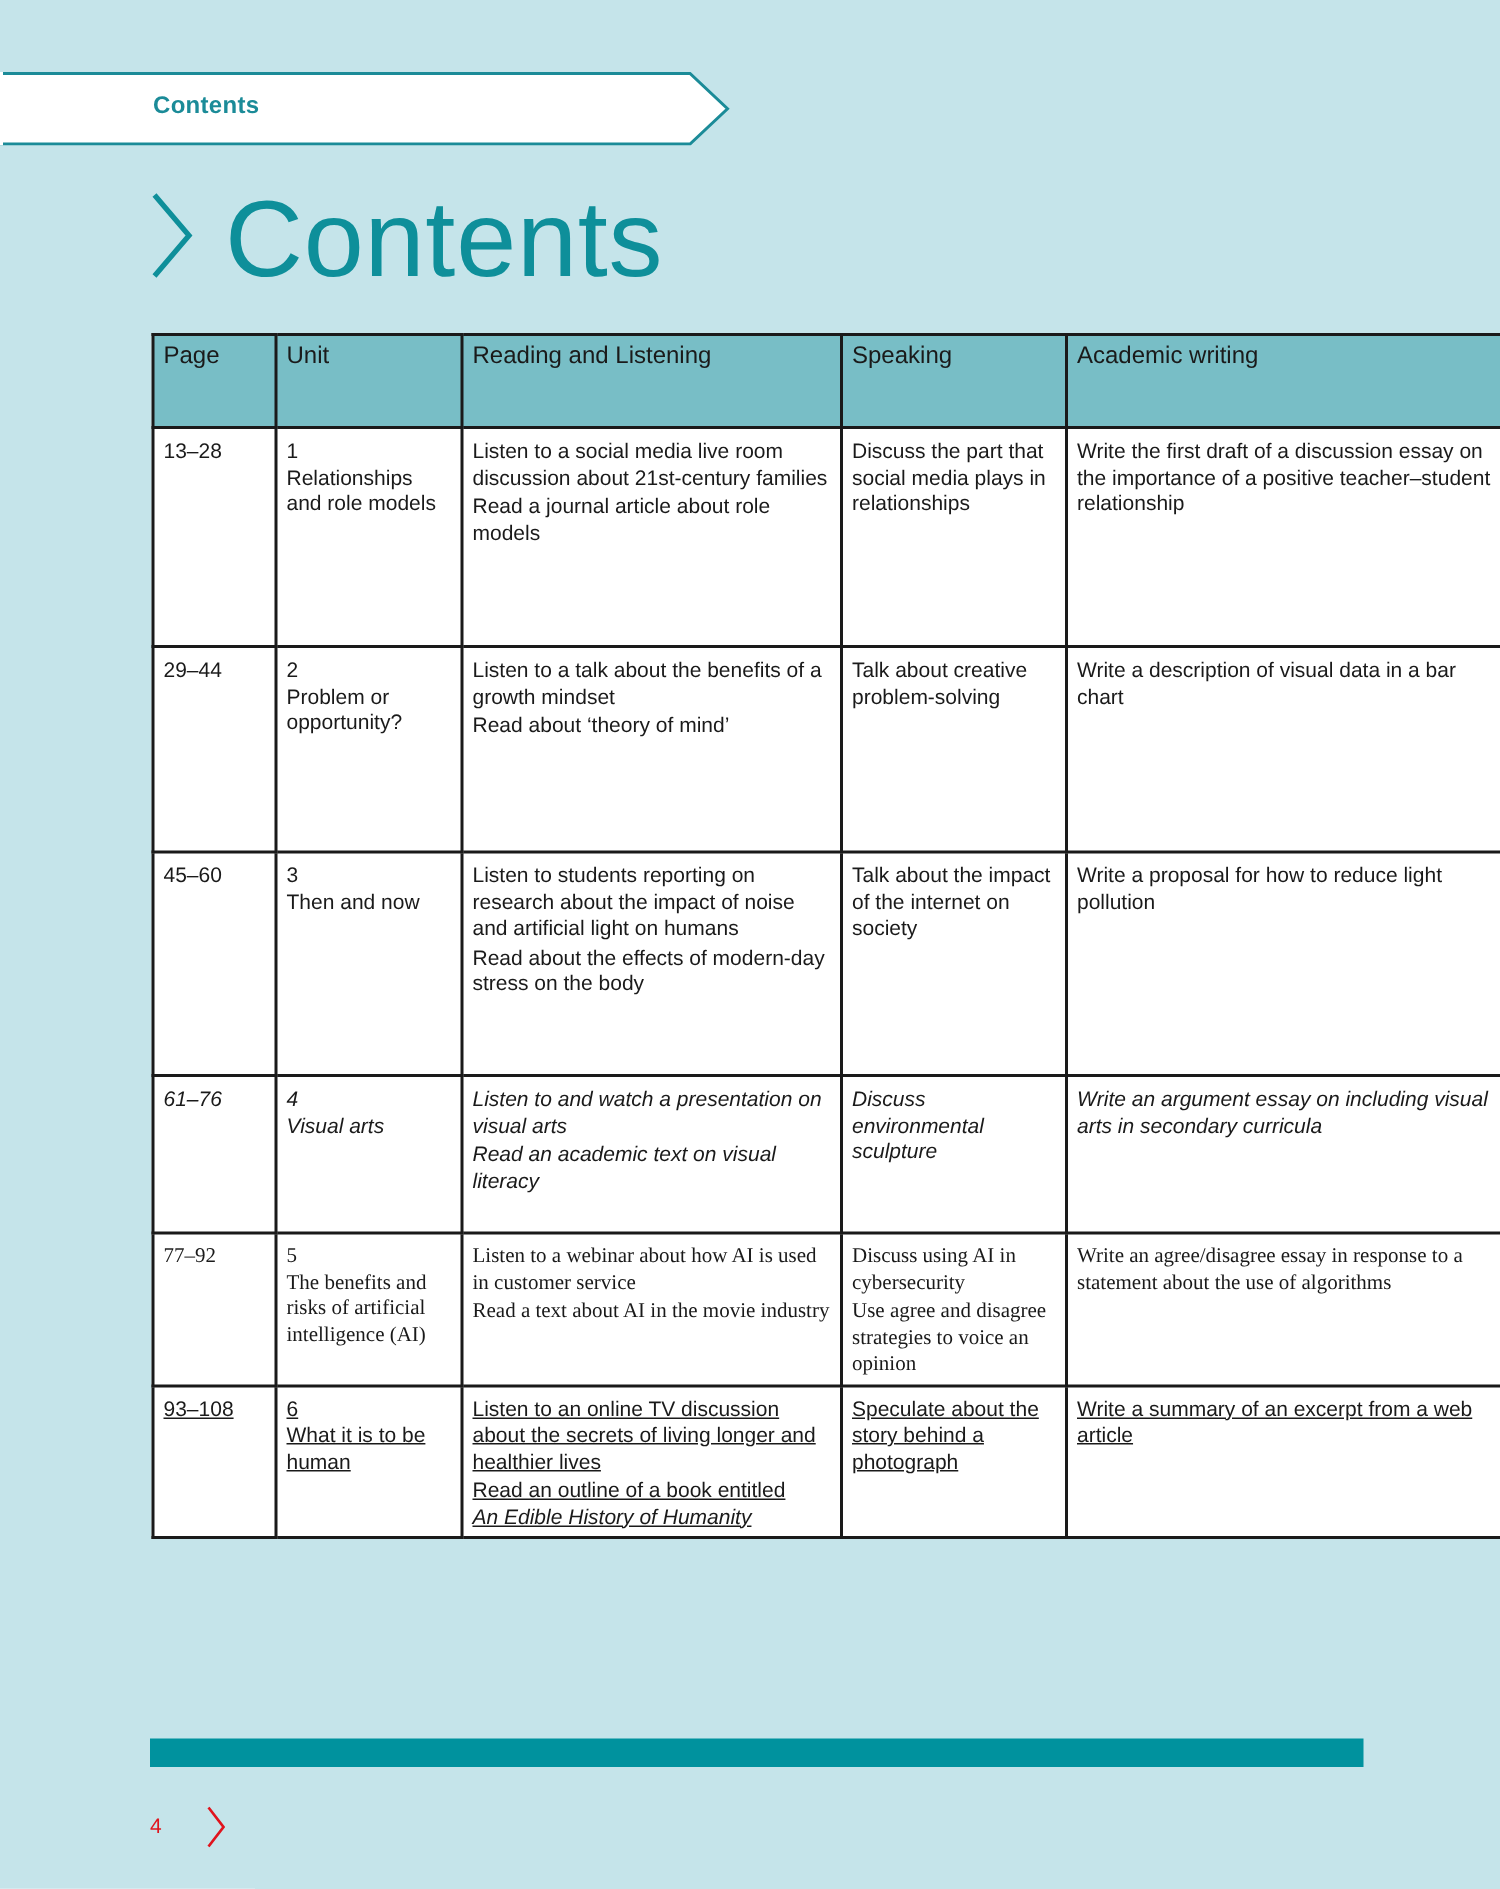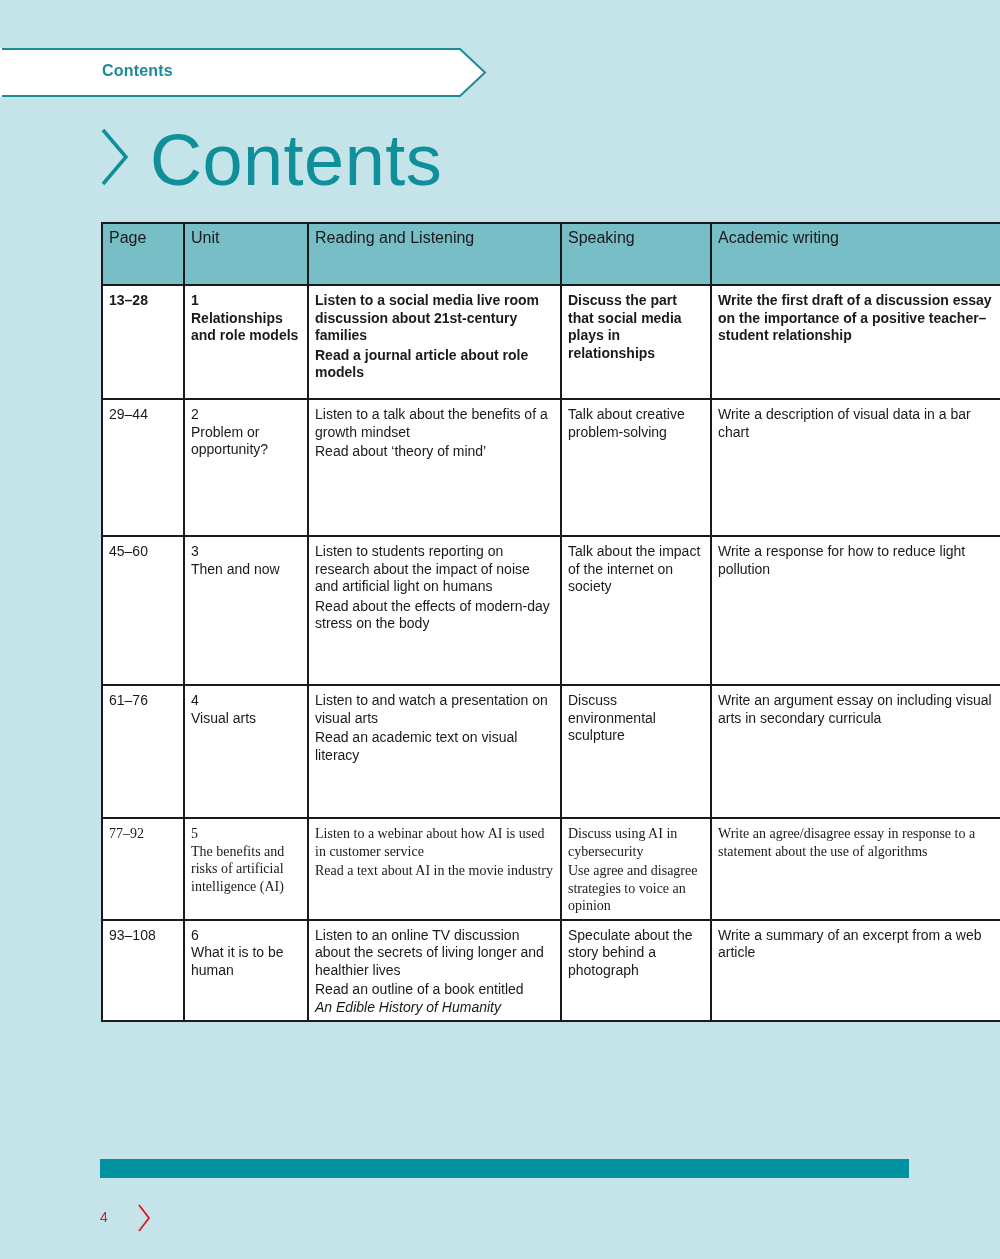--- a/index.html
+++ b/index.html
@@ -52,26 +52,26 @@
       padding-top: 5px;
     }
     .toc-table td p + p { margin-top: 2px; }
     .toc-table .unit-num { display: block; }
     .toc-table em { font-style: italic; text-align: right; }
     .col-page { width: 82px; }
     .col-unit { width: 124px; }
     .col-rl { width: 253px; }
     .col-speak { width: 150px; }
     .col-aw { width: 290px; }
-    .r1 td { height: 114px; font-weight: bold; }
+    .r1 td { height: 146px; }
     .r2 td { height: 137px; }
     .r3 td { height: 149px; }
-    .r4 td { height: 133px; }
+    .r4 td { height: 105px; font-style: italic; }
     .r5 td { height: 97px; font-family: Liberation Serif, serif; }
-    .r6 td { height: 97px; }
+    .r6 td { height: 97px; text-decoration: underline; }
     .footer-bar {
       position: absolute; left: 100px; top: 1159px;
       width: 809px; height: 19px;
       background: #00929e;
     }
     .folio {
       position: absolute; left: 100px; top: 1209px;
       font-size: 14px; color: #e0141e;
     }
     .folio-chevron {
@@ -151,21 +151,21 @@
         <span class="unit-num">3</span>
         <span>Then and now</span>
       </td>
       <td>
         <p>Listen to students reporting on research about the impact of noise and artificial light on humans</p>
         <p>Read about the effects of modern-day stress on the body</p>
       </td>
       <td>
         <p>Talk about the impact of the internet on society</p>
       </td>
-      <td>Write a response for how to reduce light pollution</td>
+      <td>Write a proposal for how to reduce light pollution</td>
     </tr>
 
     <tr class="r4">
       <td>61–76</td>
       <td>
         <span class="unit-num">4</span>
         <span>Visual arts</span>
       </td>
       <td>
         <p>Listen to and watch a presentation on visual arts</p>

